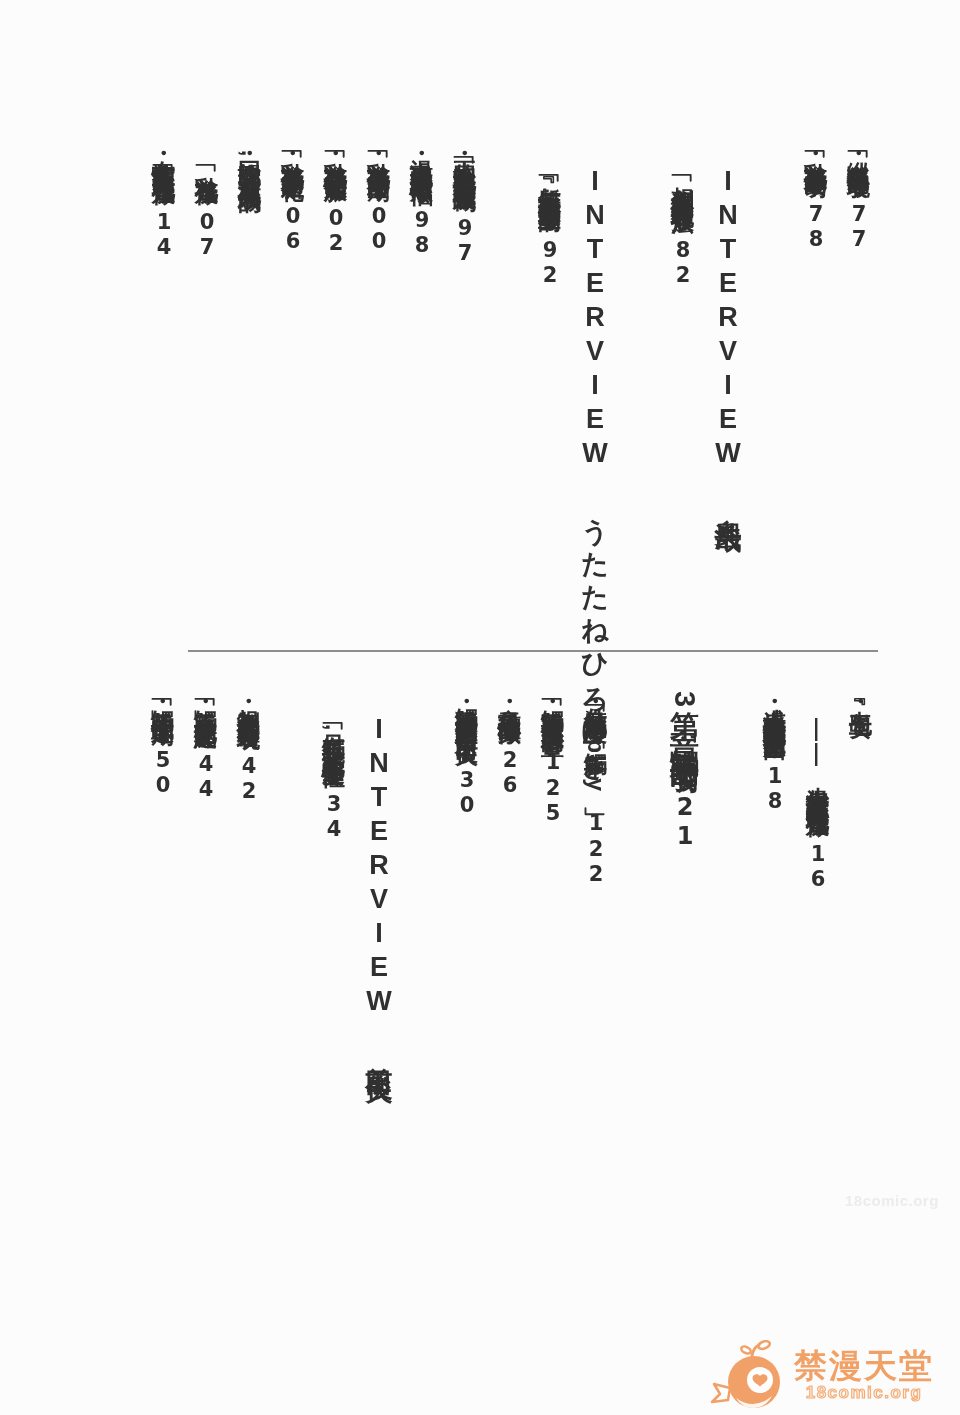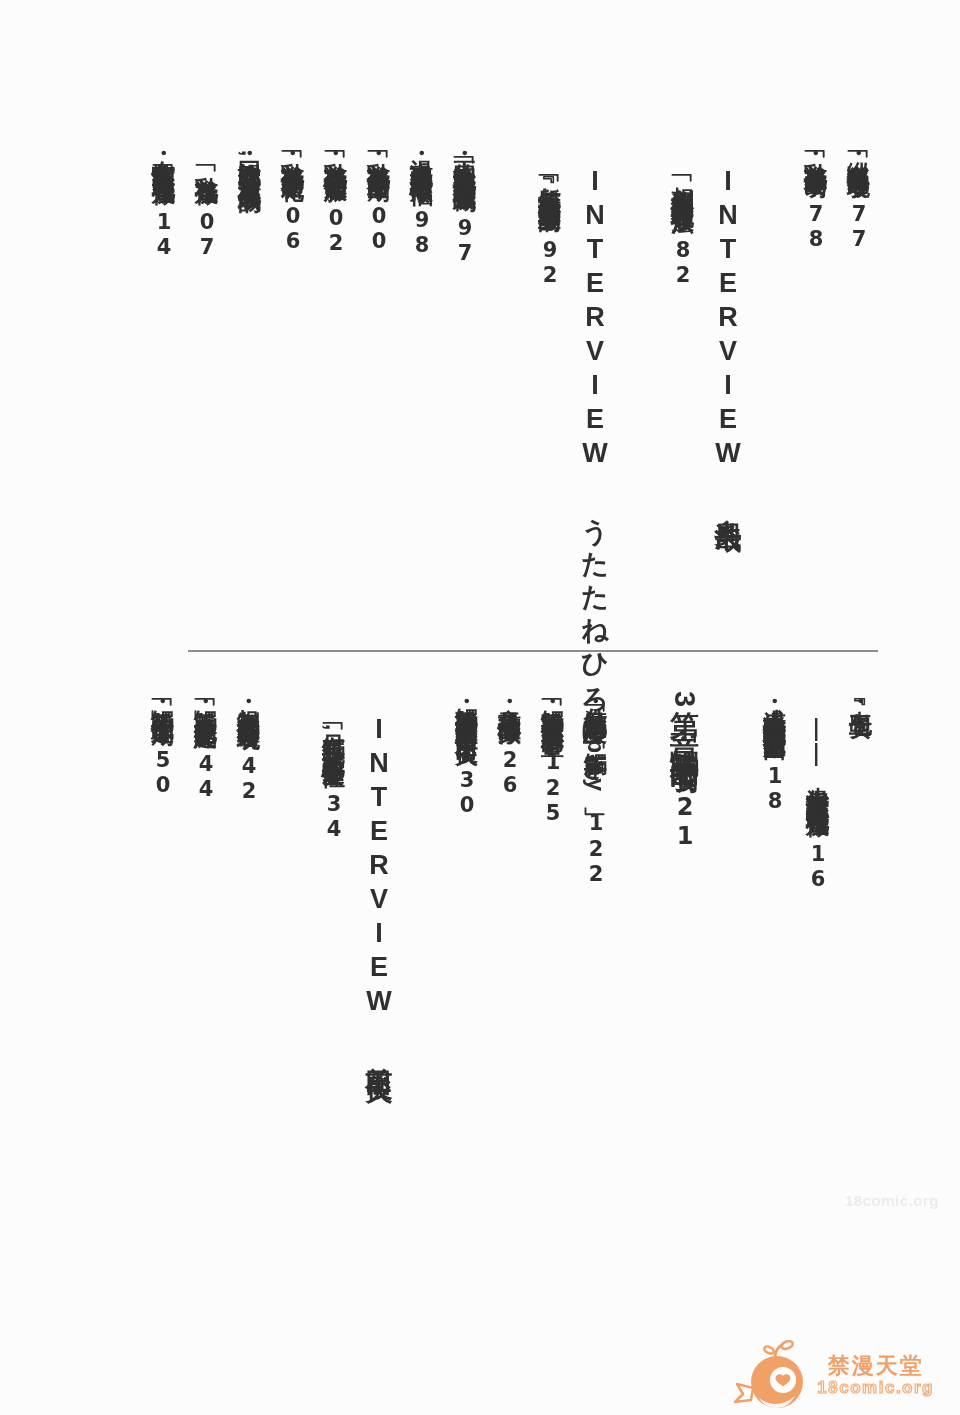--- a/index.html
+++ b/index.html
@@ -60,21 +60,21 @@
     position:absolute; left:845px; top:1192px;
     font-size:15px; font-weight:700; color:#ececec; letter-spacing:0.5px;
   }
 
   .logo {
     position:absolute; right:26px; top:1340px;
     display:flex; align-items:center; gap:8px; opacity:0.95;
   }
   .logo-text { display:flex; flex-direction:column; align-items:center; }
   .logo-name {
-    font-size:22px; font-weight:800; color:#f19c5e;
+    font-size:33px; font-weight:800; color:#f19c5e;
     letter-spacing:2px; line-height:1.05; white-space:nowrap;
   }
   .logo-url {
     font-size:17px; font-weight:800; color:#fdeedd;
     -webkit-text-stroke:1.1px #f2a870; letter-spacing:1.5px;
   }
 </style>
 </head>
 <body>
 

